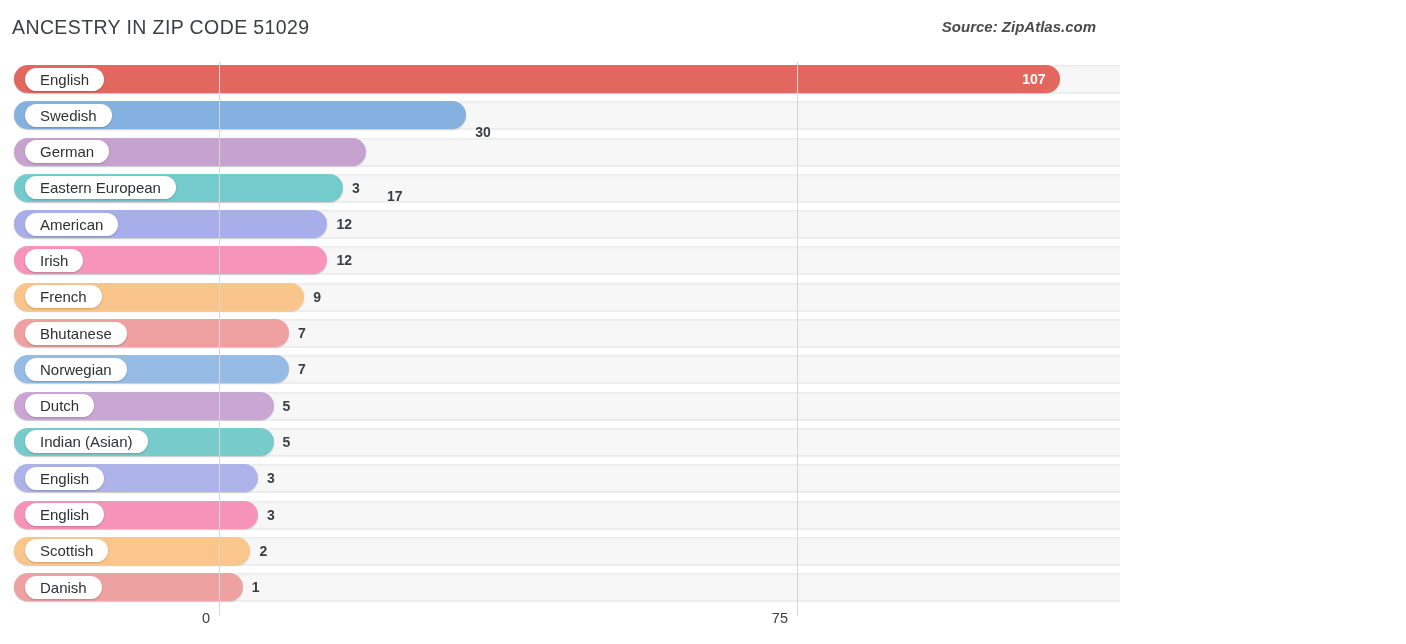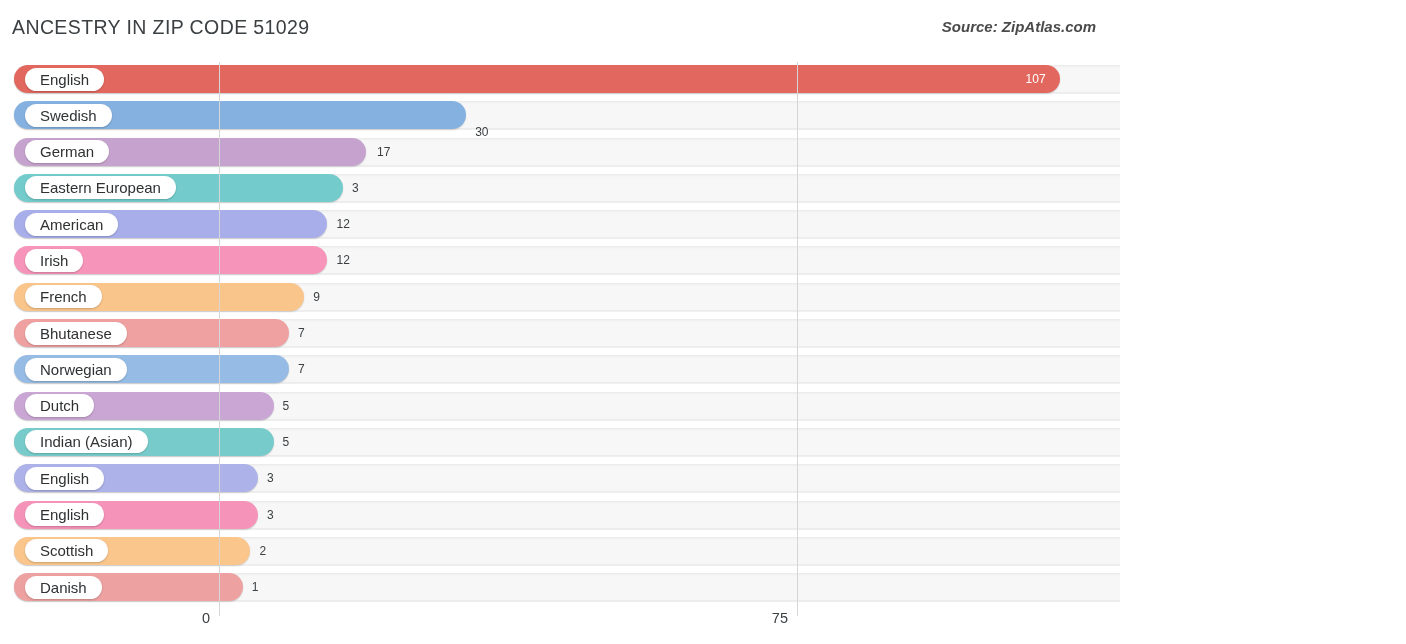--- a/index.html
+++ b/index.html
@@ -83,24 +83,25 @@
     height: 28px;
     border-radius: 14px;
     z-index: 2;
     box-shadow: 0 1px 1.5px rgba(0,0,0,0.16);
   }
   .bar-value {
     position: absolute;
     top: 3px;
     height: 28px;
     line-height: 28px;
-    font-size: 12px;
+    font-size: 14px;
     color: #3c4043;
     z-index: 4;
     white-space: nowrap;
+    font-weight: bold;
   }
   .bar-value.inside {
     color: #ffffff;
     text-align: right;
   }
   .cat-pill {
     position: absolute;
     left: 25px;
     top: 5.5px;
     height: 23px;
@@ -150,21 +151,21 @@
         </div>
         <div class="row">
           <div class="track"></div>
           <div class="bar" style="width: 452.2px; background: rgb(133, 177, 224);"></div>
           <div class="bar-value" style="left: 475.2px; margin-top: 17px;">30</div>
           <div class="cat-pill">Swedish</div>
         </div>
         <div class="row">
           <div class="track"></div>
           <div class="bar" style="width: 352.013px; background: rgb(198, 163, 206);"></div>
-          <div class="bar-value" style="left: 377px;">17</div>
+          <div class="bar-value" style="left: 387px; margin-top: 44px;">17</div>
           <div class="cat-pill">German</div>
         </div>
         <div class="row">
           <div class="track"></div>
           <div class="bar" style="width: 328.893px; background: rgb(115, 203, 203);"></div>
           <div class="bar-value" style="left: 351.893px;">3</div>
           <div class="cat-pill">Eastern European</div>
         </div>
         <div class="row">
           <div class="track"></div>

